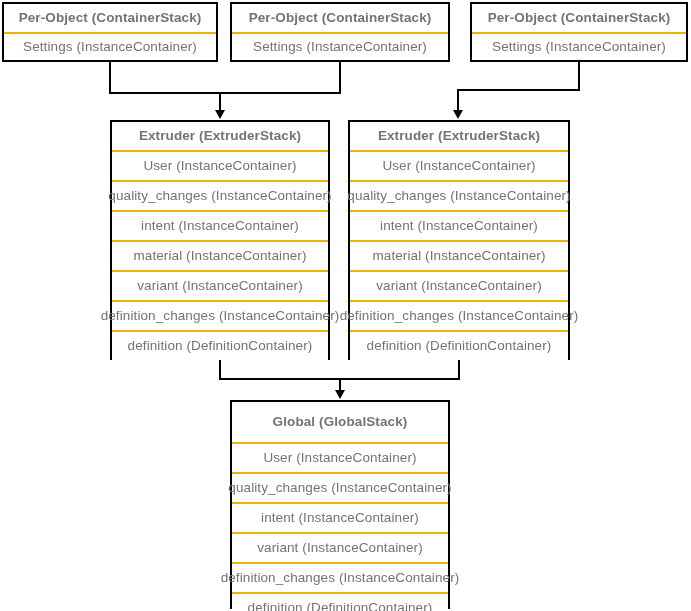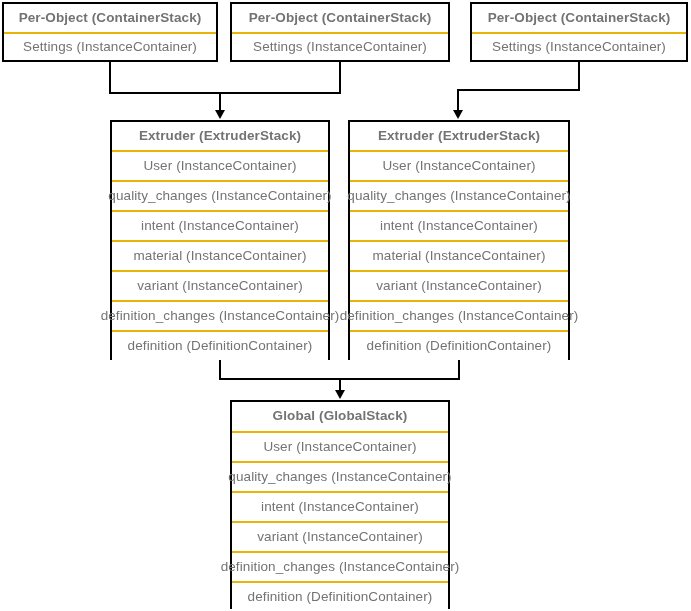--- a/index.html
+++ b/index.html
@@ -97,21 +97,21 @@
     <div class="row" style="height:30px;">User (InstanceContainer)</div>
     <div class="row" style="height:30px;">quality_changes (InstanceContainer)</div>
     <div class="row" style="height:30px;">intent (InstanceContainer)</div>
     <div class="row" style="height:30px;">material (InstanceContainer)</div>
     <div class="row" style="height:30px;">variant (InstanceContainer)</div>
     <div class="row" style="height:30px;">definition_changes (InstanceContainer)</div>
     <div class="row" style="height:30px;">definition (DefinitionContainer)</div>
   </div>
 
   <div class="node" style="left:230px; top:400px; width:220px; height:209px;">
-    <div class="row header" style="height:29px;">Global (GlobalStack)</div>
+    <div class="row header" style="height:40px;">Global (GlobalStack)</div>
     <div class="row" style="height:30px;">User (InstanceContainer)</div>
     <div class="row" style="height:30px;">quality_changes (InstanceContainer)</div>
     <div class="row" style="height:30px;">intent (InstanceContainer)</div>
     <div class="row" style="height:30px;">variant (InstanceContainer)</div>
     <div class="row" style="height:30px;">definition_changes (InstanceContainer)</div>
     <div class="row" style="height:30px;">definition (DefinitionContainer)</div>
   </div>
 
   <div class="edge v" style="left:109px; top:62px; height:32px;"></div>
   <div class="edge v" style="left:339px; top:62px; height:32px;"></div>

